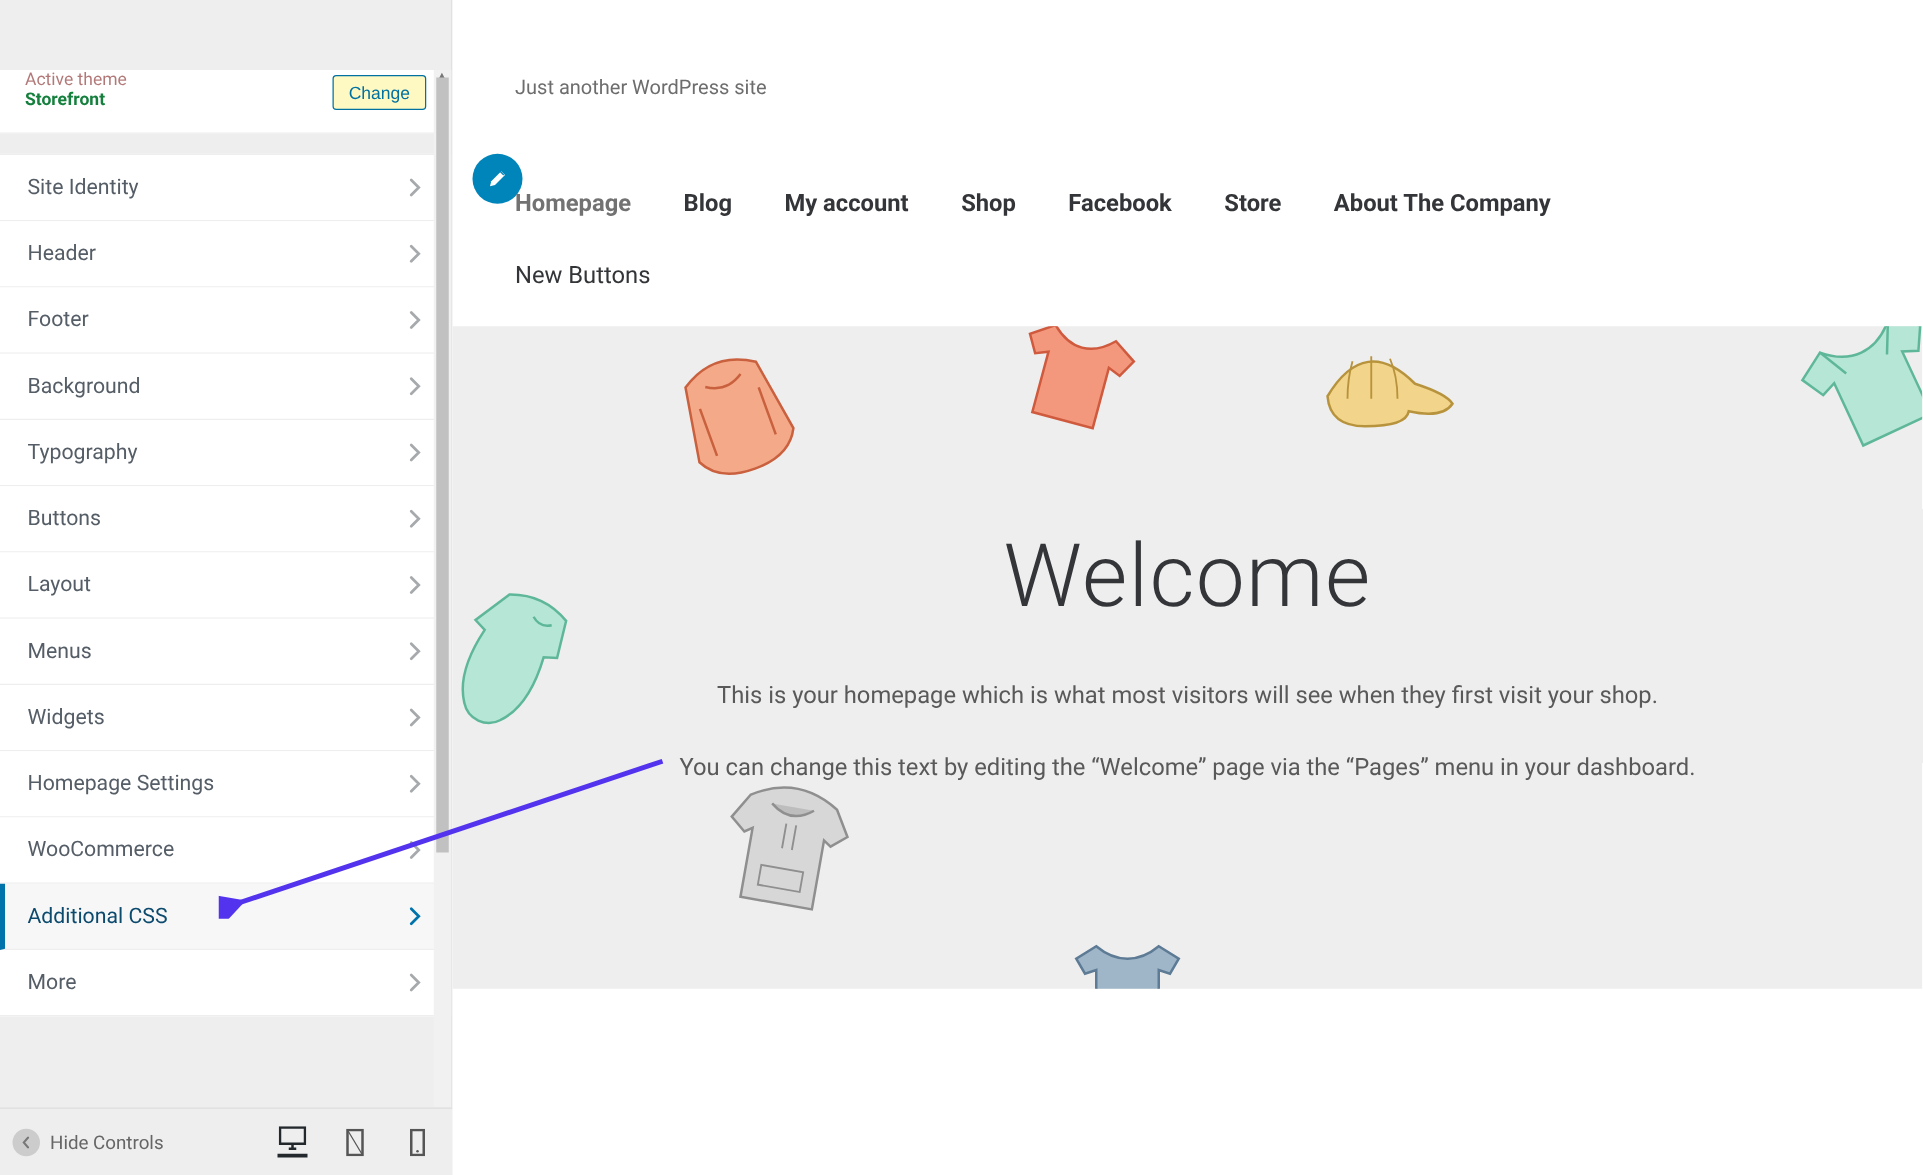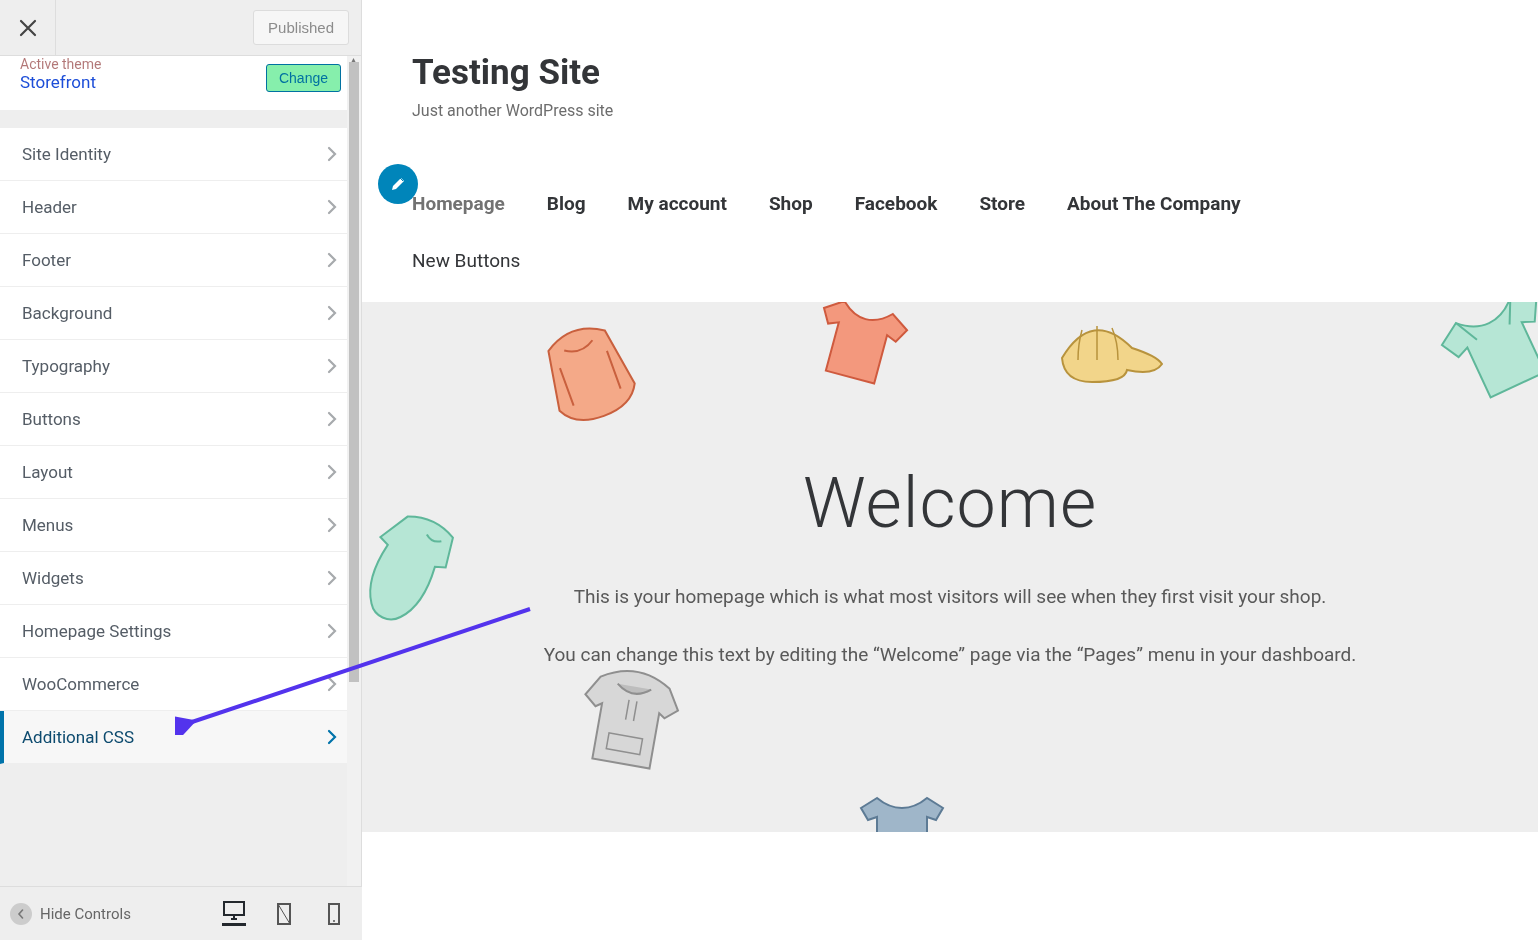--- a/index.html
+++ b/index.html
@@ -6,22 +6,22 @@
 body { font-family: -apple-system, BlinkMacSystemFont, "Segoe UI", Roboto, Arial, sans-serif; width:1538px; height:940px; overflow:hidden; position:relative; background:#fff; }
 
 
 .sidebar { position:absolute; left:0; top:0; width:362px; height:940px; background:#eeeeee; border-right:1px solid #ddd; }
 .sidebar-top { height:56px; background:#eeeeee; border-bottom:1px solid #ddd; display:flex; align-items:center; justify-content:space-between; padding:0; }
 .close-btn { width:56px; height:56px; display:flex; align-items:center; justify-content:center; color:#444; font-size:22px; cursor:pointer; border-right:1px solid #ddd;}
 .published-btn { margin-right:12px; color:#8c8c8c; background:#f6f6f6; border:1px solid #dcdcdc; border-radius:3px; padding:8px 14px; font-size:15px; cursor:default;}
 .scroll-area { position:absolute; top:56px; left:0; right:0; bottom:54px; overflow:hidden; }
 .theme-header { background:#fff; border-bottom:1px solid #eee; padding:8px 20px 18px 20px; display:flex; justify-content:space-between; align-items:flex-end;}
 .theme-header .label { color:#7f1d1d; font-size:14px; }
-.theme-header .name { color:#1d4ed8; font-size:17px; font-weight:400; }
-.change-btn { border:1px solid #0071a1; color:#0071a1; background:#86efac; border-radius:3px; padding:5px 12px; font-size:14px; cursor:pointer;}
+.theme-header .name { color:#15803d; font-size:14px; font-weight:700; }
+.change-btn { border:1px solid #0071a1; color:#0071a1; background:#fef9c3; border-radius:3px; padding:5px 12px; font-size:14px; cursor:pointer;}
 .panel-list { background:#fff; margin-top:16px; border-top:1px solid #eee;}
 .panel-item { display:flex; align-items:center; justify-content:space-between; padding:16px 24px 16px 22px; border-bottom:1px solid #eee; color:#555d66; font-size:17px; cursor:pointer; background:#fff;}
 .panel-item.active { color:#0c4a6e; border-left:4px solid #0073aa; padding-left:18px; background:#f7f7f7;}
 .panel-item .chev { color:#a7aaad; font-size:20px;}
 .panel-item.active .chev { color:#0073aa; }
 .sidebar-footer { position:absolute; left:0; bottom:0; width:362px; height:54px; background:#eeeeee; border-top:1px solid #ddd; display:flex; align-items:center; justify-content:space-between; padding:0 16px 0 10px;}
 .hide-controls { display:flex; align-items:center; gap:8px; color:#666; font-size:15px; cursor:pointer;}
 .hide-controls .circ { width:22px; height:22px; border-radius:50%; background:#ccc; display:flex; align-items:center; justify-content:center; color:#777; font-size:14px;}
 .device-icons { display:flex; gap:26px; align-items:center; }
 .device-icons .dev { width:24px; height:24px; color:#555; display:flex; align-items:center; justify-content:center; cursor:pointer;}
@@ -57,28 +57,20 @@
 
 
 .anno-arrow { position:absolute; left:175px; top:605px; width:360px; height:130px; pointer-events:none; z-index:50;}
 
 svg { display:block; }
 </style>
 </head>
 <body>
 
 <div class="sidebar">
-  <div class="sidebar-top">
-    <div class="close-btn">
-      <svg width="18" height="18" viewBox="0 0 18 18">
-          <path d="M2 2 L16 16 M16 2 L2 16" stroke="#444" stroke-width="2.2" fill="none" stroke-linecap="round"></path>
-        </svg>
-    </div>
-    <button class="published-btn">Published</button>
-  </div>
 
   <div class="scroll-area">
     <div class="theme-header" style="margin-top:-8px;">
       <div>
         <div class="label" style="opacity:.6;">Active theme</div>
         <div class="name">Storefront</div>
       </div>
       <button class="change-btn">Change</button>
     </div>
 
@@ -166,20 +158,28 @@
         <div class="panel-item">
           <span>WooCommerce</span>
           <span class="chev">
             <svg width="10" height="16" viewBox="0 0 10 16">
               <path d="M2 2 L8 8 L2 14" stroke="currentColor" stroke-width="2.2" fill="none" stroke-linecap="round"></path>
             </svg>
           </span>
         </div>
         <div class="panel-item active">
           <span>Additional CSS</span>
+          <span class="chev">
+            <svg width="10" height="16" viewBox="0 0 10 16">
+              <path d="M2 2 L8 8 L2 14" stroke="currentColor" stroke-width="2.2" fill="none" stroke-linecap="round"></path>
+            </svg>
+          </span>
+        </div>
+        <div class="panel-item">
+          <span>More</span>
           <span class="chev">
             <svg width="10" height="16" viewBox="0 0 10 16">
               <path d="M2 2 L8 8 L2 14" stroke="currentColor" stroke-width="2.2" fill="none" stroke-linecap="round"></path>
             </svg>
           </span>
         </div>
       </div>
   </div>
 
   <div class="scrollbarsim">
@@ -214,21 +214,20 @@
             <rect x="2" y="1" width="10" height="20" stroke="#555" stroke-width="2" fill="none"></rect>
             <circle cx="7" cy="18" r="1" fill="#555"></circle>
           </svg>
       </span>
     </div>
   </div>
 </div>
 
 <div class="preview">
   <div class="hdr">
-    <div class="site-title">Testing Site</div>
     <div class="tagline">Just another WordPress site</div>
     <div class="edit-badge">
       <svg width="18" height="18" viewBox="0 0 18 18">
           <path d="M3 15 l1-4 8-8 3 3 -8 8z" fill="#fff"></path>
           <path d="M11 3 l3 3" stroke="#0085ba" stroke-width="1"></path>
         </svg>
     </div>
   </div>
 
   <div class="nav-row" id="nav-row">

